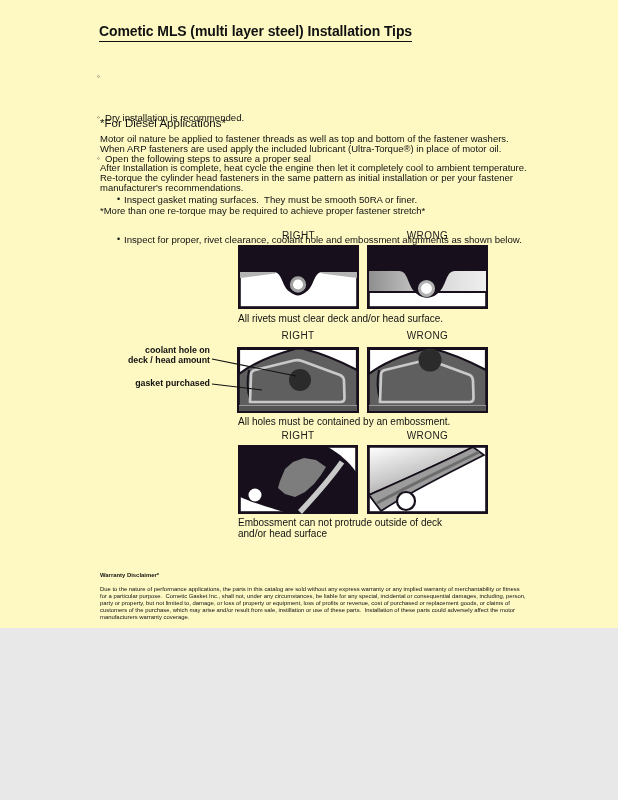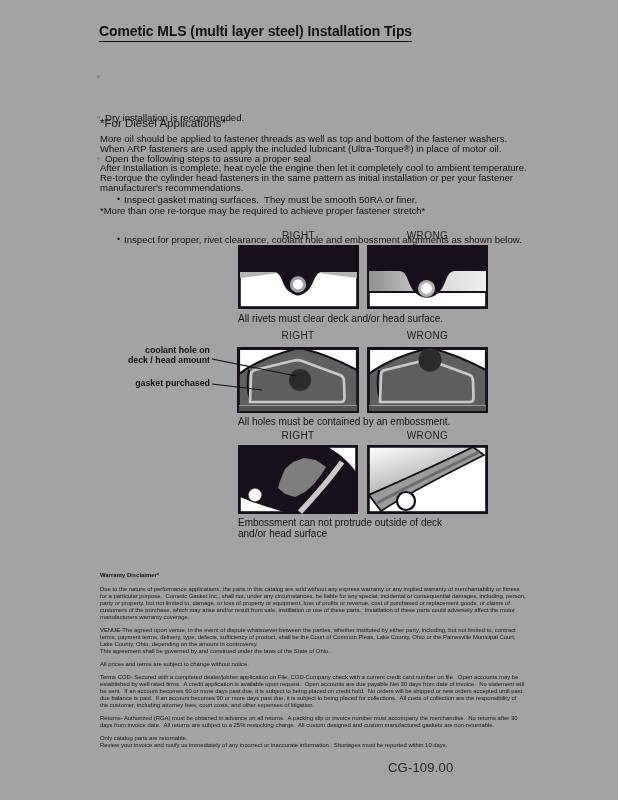--- a/index.html
+++ b/index.html
@@ -1,16 +1,16 @@
 <!DOCTYPE html>
 <html><head>
 <meta charset="utf-8">
 <style>
   html,body{margin:0;padding:0;background:#e8e8e8;}
-  .page{position:relative;width:618px;height:800px;background:#a3a3a3;overflow:hidden;
+  .page{position:relative;width:618px;height:628px;background:#fef9c3;overflow:hidden;
         font-family:"Liberation Sans",sans-serif;color:#111;}
   .abs{position:absolute;}
   .title{left:99px;top:23px;font-size:14px;font-weight:bold;letter-spacing:-0.1px;
          border-bottom:1.6px solid #111;padding-bottom:2px;}
   .bullets{left:97px;top:43px;font-size:9.6px;line-height:13.6px;white-space:pre-wrap;}
   .b-item{display:flex;}
   .b-glyph{width:8px;font-size:8px;flex:0 0 8px;}
   .sb{margin-left:20px;}
   .sb .b-glyph{font-size:9px;width:7px;flex:0 0 7px;}
   .diesel-h{left:100px;top:117px;font-size:11.5px;font-weight:normal;}
@@ -49,21 +49,21 @@
       <span class="b-glyph">•</span>
       <span>Inspect gasket mating surfaces.  They must be smooth 50RA or finer.</span>
     </div>
     <div class="b-item sb">
       <span class="b-glyph">•</span>
       <span>Inspect for proper, rivet clearance, coolant hole and embossment alignments as shown below.</span>
     </div>
   </div>
 
   <div class="abs diesel-h">*For Diesel Applications*</div>
-  <div class="abs para p1">More oil should be applied to fastener threads as well as top and bottom of the fastener washers. When ARP fasteners are used apply the included lubricant (Ultra-Torque®) in place of motor oil.</div>
+  <div class="abs para p1">Motor oil nature be applied to fastener threads as well as top and bottom of the fastener washers. When ARP fasteners are used apply the included lubricant (Ultra-Torque®) in place of motor oil.</div>
   <div class="abs para p2">After Installation is complete, heat cycle the engine then let it completely cool to ambient temperature. Re-torque the cylinder head fasteners in the same pattern as initial installation or per your fastener manufacturer's recommendations.</div>
   <div class="abs para p3">*More than one re-torque may be required to achieve proper fastener stretch*</div>
 
   <div class="abs dlabel" style="left:238px;top:230px;width:121px;">RIGHT</div>
   <div class="abs dlabel" style="left:367px;top:230px;width:121px;">WRONG</div>
 
   <svg class="abs" style="left:238px;top:245px;" width="121" height="64" viewBox="0 0 121 64">
     <rect x="1.4" y="1.4" width="118.2" height="61.2" fill="#ffffff" stroke="#17101c" stroke-width="2.8"></rect>
     <polygon points="2,27 37,27 37,28.6 2,33" fill="#b4b4b4"></polygon>
     <polygon points="84,27 119,27 119,33 84,28.6" fill="#b4b4b4"></polygon>

